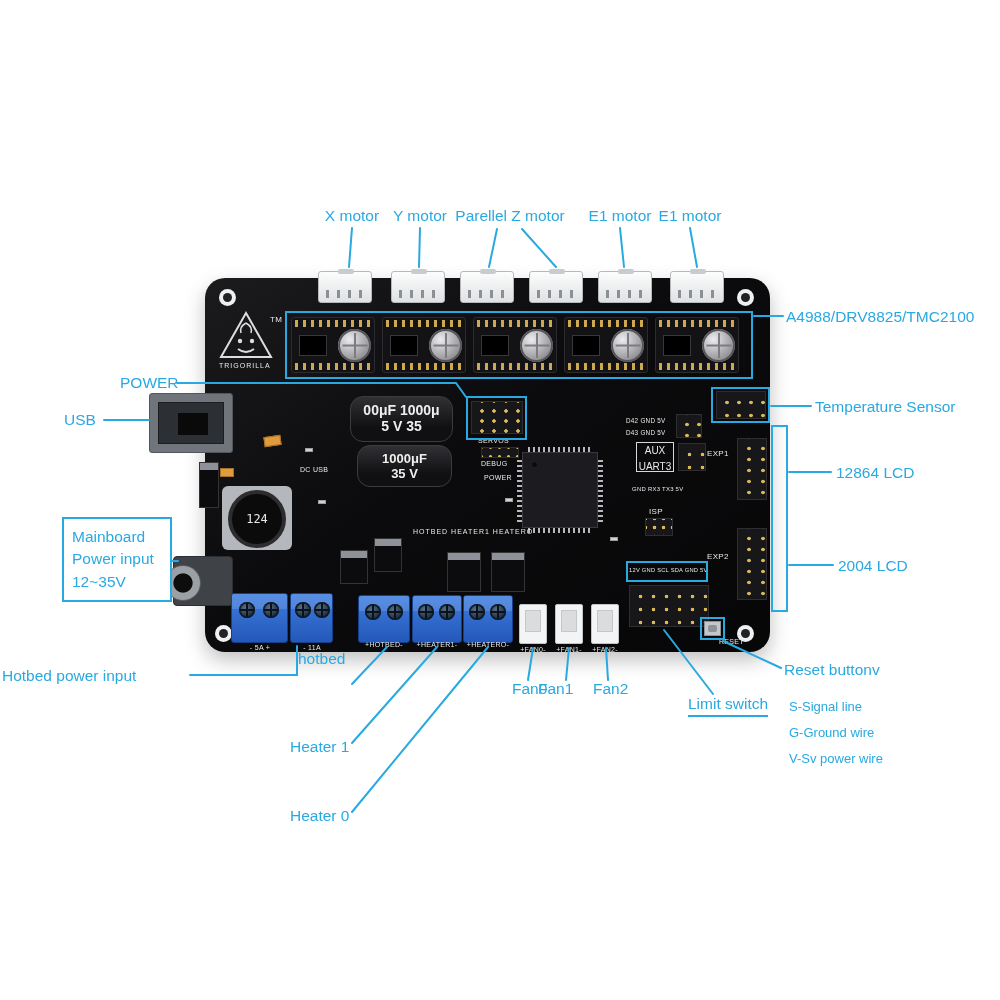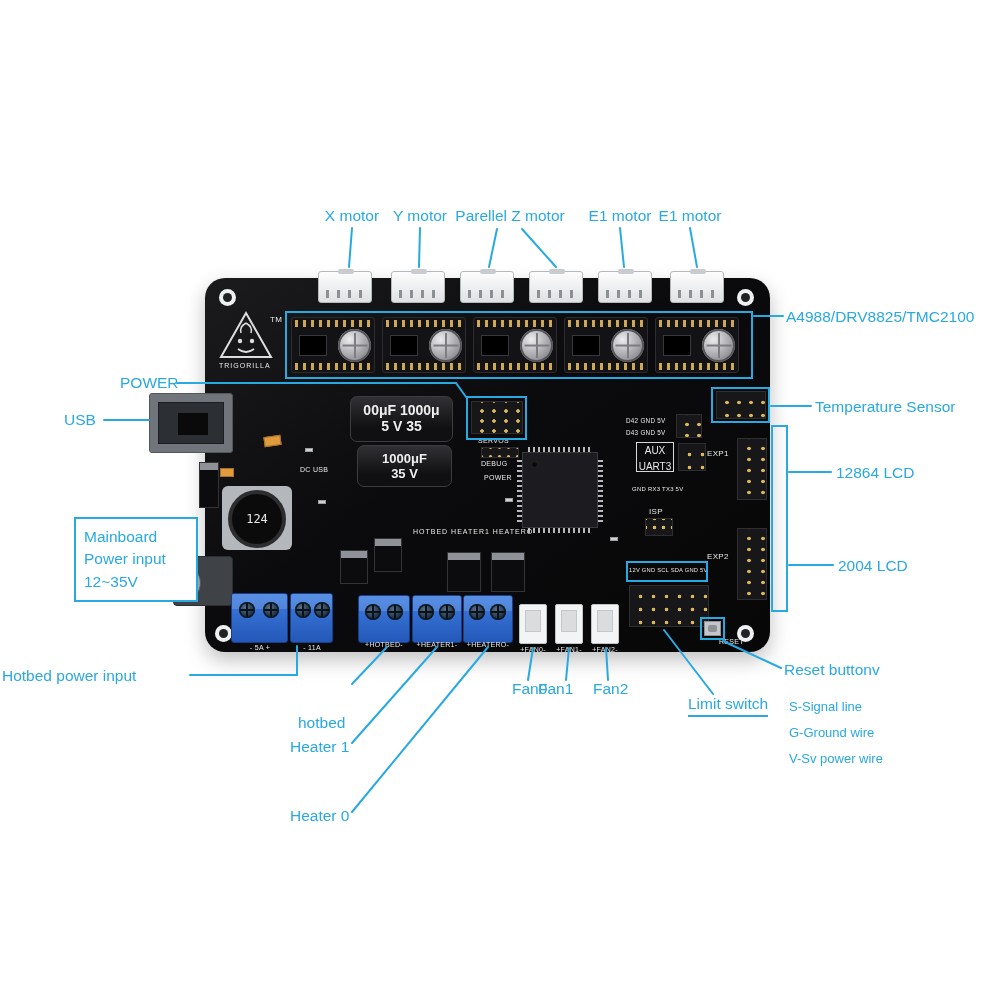--- a/index.html
+++ b/index.html
@@ -50,21 +50,21 @@
 
   
   .mcu{position:absolute;left:522px;top:452px;width:76px;height:76px;background:#1c1c20;border:1px solid #3a3a3e;z-index:2}
   .mcu::after{content:"";position:absolute;left:8px;top:8px;width:7px;height:7px;border-radius:50%;background:#0a0a0b;box-shadow:inset 0 0 2px #4a4a4e}
   .mcu .pt,.mcu .pb{position:absolute;left:5px;right:5px;height:5px;background:repeating-linear-gradient(90deg,#b9b9bc 0 2px,transparent 2px 5px)}
   .mcu .pt{top:-6px}.mcu .pb{bottom:-6px}
   .mcu .pl,.mcu .pr{position:absolute;top:5px;bottom:5px;width:5px;background:repeating-linear-gradient(0deg,#b9b9bc 0 2px,transparent 2px 5px)}
   .mcu .pl{left:-6px}.mcu .pr{right:-6px}
 
   
-  .bigcap{position:absolute;border-radius:7px;background:linear-gradient(180deg,#313135,#101012 70%);
+  .bigcap{position:absolute;border-radius:13px;background:linear-gradient(180deg,#313135,#101012 70%);
           border:1px solid #3c3c40;color:#efefef;text-align:center;font-weight:bold;z-index:3}
   .coilbase{position:absolute;background:#b4b8bd;border-radius:6px;z-index:2}
   .coil{position:absolute;border-radius:50%;background:#0b0b0c;border:4px solid #2d2d30;color:#e8e8e8;
         display:flex;align-items:center;justify-content:center;font-size:12px;z-index:3;font-family:"DejaVu Sans Mono",monospace}
   .mosfet{position:absolute;background:#0c0c0e;border:1px solid #333;z-index:2}
   .mosfet::before{content:"";position:absolute;left:0;right:0;top:0;height:7px;background:#8e9298}
   .smd{position:absolute;background:#ced2d5;border:1px solid #9a9ea1;z-index:2}
   .smd.orange{background:#e09b3d;border-color:#a8702a}
 
   
@@ -263,28 +263,28 @@
   <div class="lbl" style="left:815px;top:398px">Temperature Sensor</div>
   <div class="lbl" style="left:836px;top:464px">12864  LCD</div>
   <div class="lbl" style="left:838px;top:557px">2004 LCD</div>
   <div class="lbl" style="left:784px;top:661px">Reset buttonv</div>
   <div class="lbl sm" style="left:789px;top:699px">S-Signal line</div>
   <div class="lbl sm" style="left:789px;top:725px">G-Ground wire</div>
   <div class="lbl sm" style="left:789px;top:751px">V-Sv power wire</div>
 
   <div class="lbl" style="left:120px;top:374px;width:52px;text-align:right">POWER</div>
   <div class="lbl" style="left:64px;top:411px">USB</div>
-  <div class="pwr-note" style="left:74px;top:517px;width:124px">
+  <div class="pwr-note" style="left:62px;top:517px;width:110px">
     <div>Mainboard</div>
     <div>Power input</div>
     <div>12~35V</div>
   </div>
   <div class="lbl" style="left:2px;top:667px">Hotbed power input</div>
 
-  <div class="lbl" style="left:298px;top:714px">hotbed</div>
+  <div class="lbl" style="left:298px;top:650px">hotbed</div>
   <div class="lbl" style="left:290px;top:738px">Heater 1</div>
   <div class="lbl" style="left:290px;top:807px">Heater 0</div>
   <div class="lbl" style="left:512px;top:680px">Fan0</div>
   <div class="lbl" style="left:538px;top:680px">Fan1</div>
   <div class="lbl" style="left:593px;top:680px">Fan2</div>
   <div class="lbl underline" style="left:688px;top:695px">Limit switch</div>
 
   <svg class="ann" width="1000" height="1000">
     <line x1="352" y1="228" x2="349" y2="267"></line>
     <line x1="420" y1="228" x2="419" y2="267"></line>

